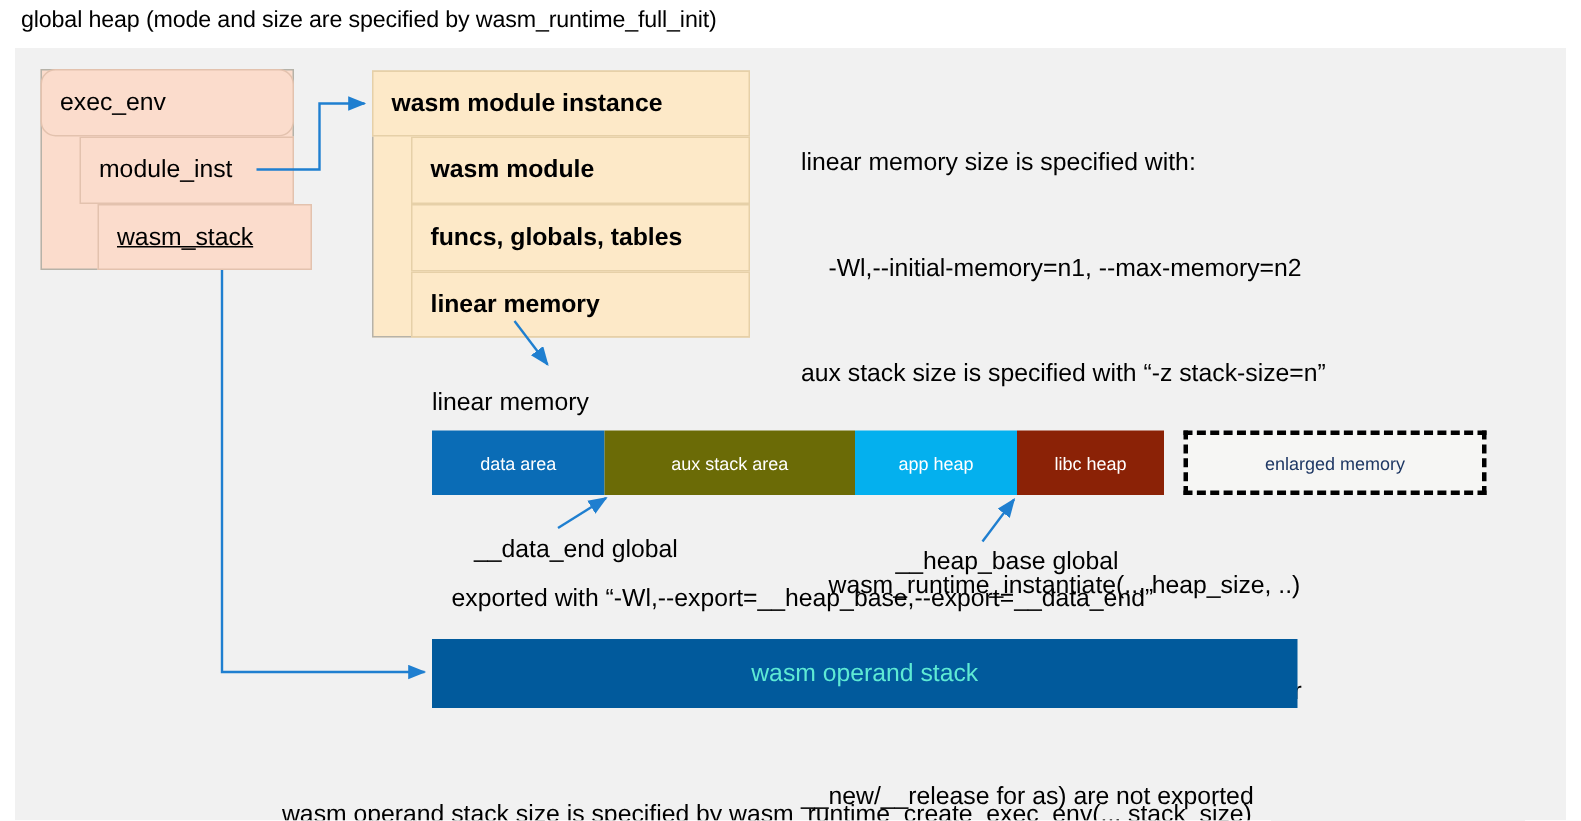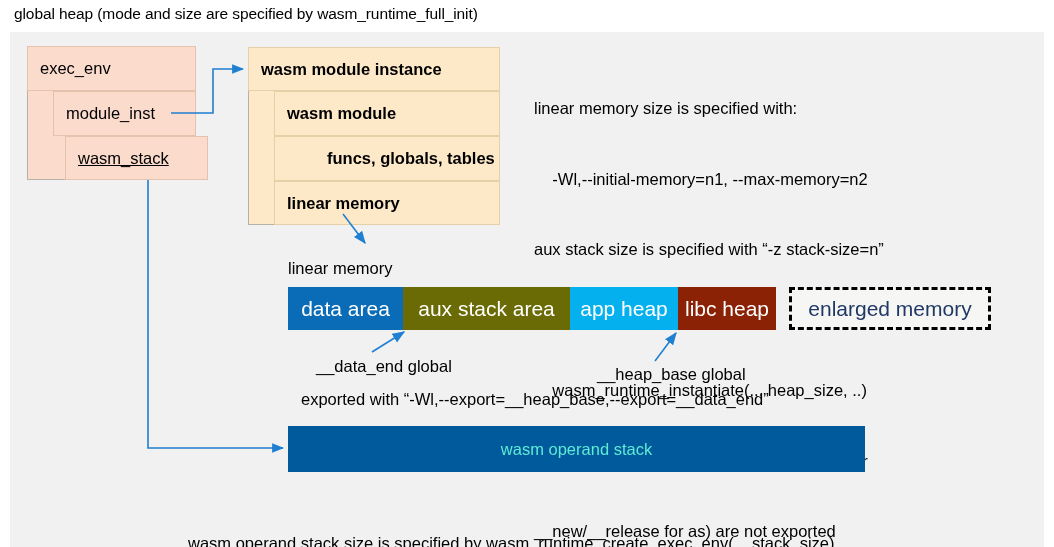--- a/index.html
+++ b/index.html
@@ -71,21 +71,21 @@
   
   .seg {
     position: absolute;
     top: 287px;
     height: 43px;
     box-sizing: border-box;
     display: flex;
     align-items: center;
     justify-content: center;
     color: #ffffff;
-    font-size: 21px;
+    font-size: 12px;
     white-space: nowrap;
   }
   .seg.dashed {
     background: #f6f6f4;
     border: 3px dashed #000000;
     color: #1f3864;
   }
   .bar-label {
     position: absolute;
     font-size: 16.5px;
@@ -130,21 +130,21 @@
 <body>
 
 <div id="root">
 
   <div id="canvas-bg"></div>
 
   <div class="title">global heap (mode and size are specified by wasm_runtime_full_init)</div>
 
   <div class="box peach" style="left:27px; top:46px; width:169px; height:134px;"></div>
 
-  <div class="cell peach-cell" style="left:27px; top:46px; width:169px; height:45px;">
+  <div class="cell peach-cell" style="left:27px; top:46px; width:169px; height:45px;border-radius:10px;">
     <span>exec_env</span>
   </div>
 
   <div class="cell peach-cell" style="left:53px; top:91px; width:143px; height:45px;text-align:center;">
     <span>module_inst</span>
   </div>
 
   <div class="cell peach-cell" style="left:65px; top:136px; width:143px; height:44px;text-decoration:underline;">
     <span>wasm_stack</span>
   </div>
@@ -152,21 +152,21 @@
   <div class="box tan" style="left:248px; top:47px; width:252px; height:178px;"></div>
 
   <div class="cell tan-cell" style="left:248px; top:47px; width:252px; height:44px;">
     <span>wasm module instance</span>
   </div>
 
   <div class="cell tan-cell" style="left:274px; top:91px; width:226px; height:45px;">
     <span>wasm module</span>
   </div>
 
-  <div class="cell tan-cell" style="left:274px; top:136px; width:226px; height:45px;padding-left:40px;">
+  <div class="cell tan-cell" style="left:274px; top:136px; width:226px; height:45px;">
     <span>funcs, globals, tables</span>
   </div>
 
   <div class="cell tan-cell" style="left:274px; top:181px; width:226px; height:44px;">
     <span>linear memory</span>
   </div>
 
   <div class="note-block" style="left:534px; top:50px;">
     <div>linear memory size is specified with:</div>
     <div>    -Wl,--initial-memory=n1, --max-memory=n2</div>

